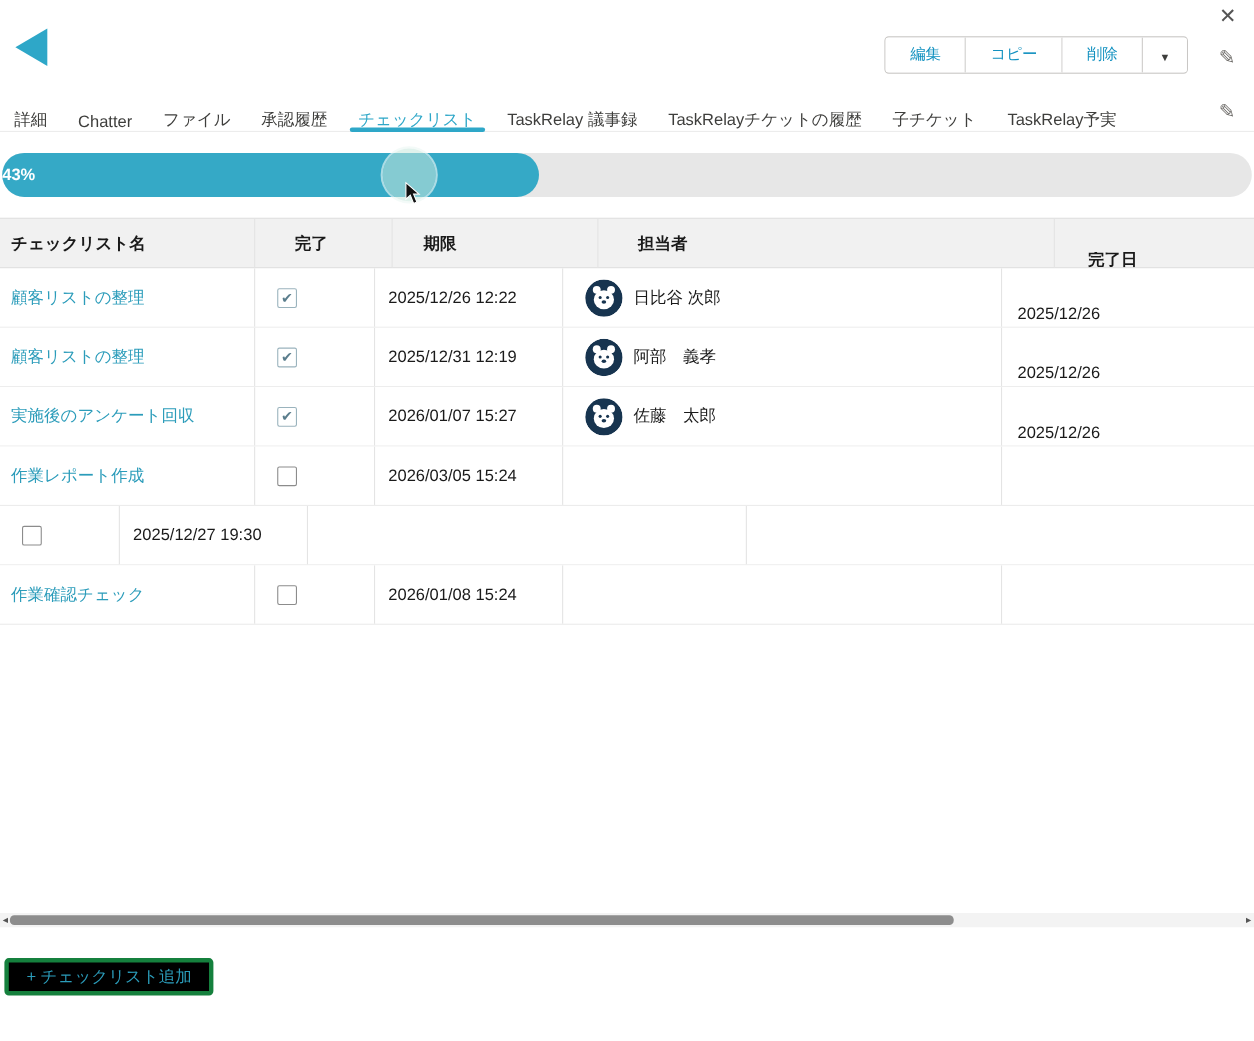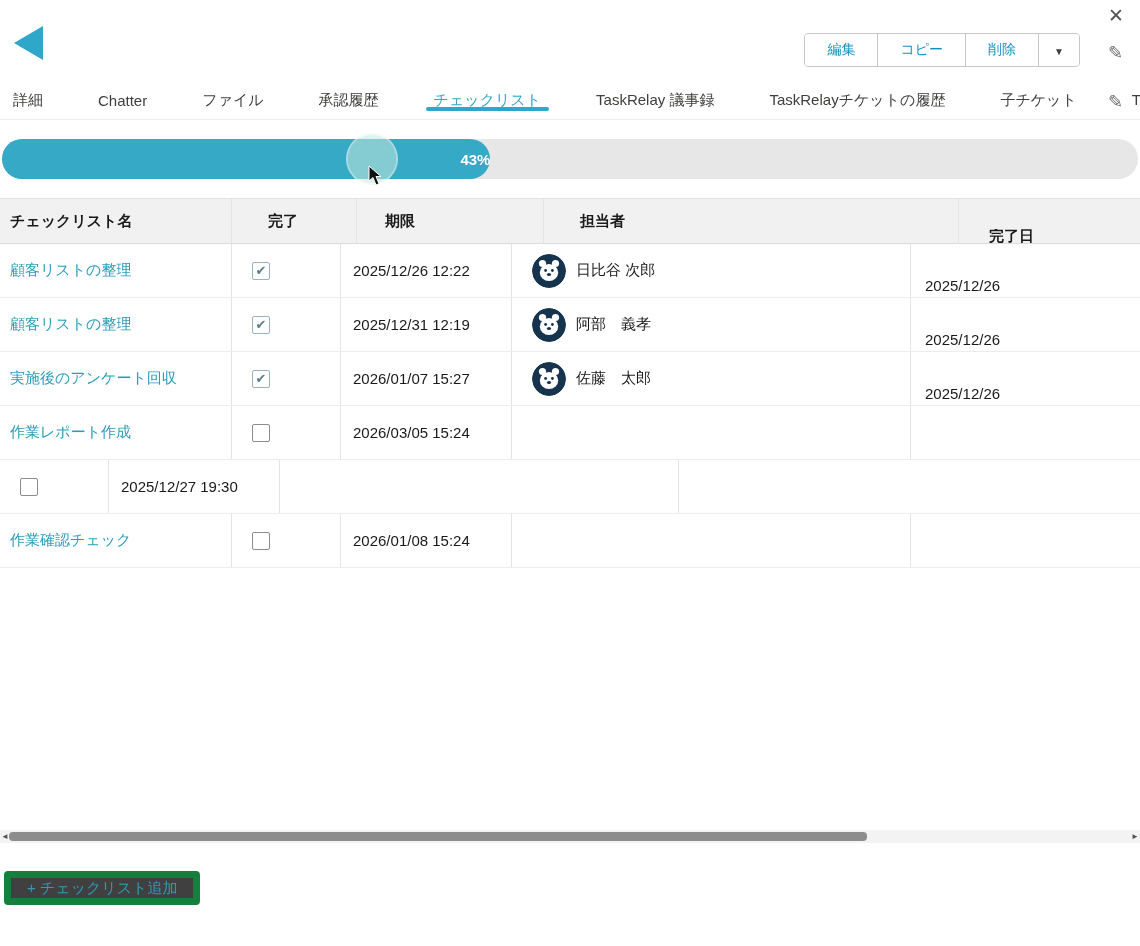--- a/index.html
+++ b/index.html
@@ -21,34 +21,34 @@
   .action-group button { background:#fff; border:none; border-right:1px solid #c9c7c5;
     font-family:inherit; font-size:14px; color:#1291c0; padding:7px 22px; cursor:pointer; white-space:nowrap; }
   .action-group button.dd { padding:7px 15px; border-right:none; }
   .action-group button.dd span { font-size:10px; color:#3e3e3c; }
   .pencil { color:#706e6b; font-size:18px; cursor:pointer; }
   .p1 { position:absolute; right:17px; top:42px; }
 
   
   .tabbar { position:absolute; top:82px; left:0; right:0; height:38px;
     border-bottom:1px solid #ececec; background:#fff; }
-  .tabs { display:flex; align-items:center; height:100%; padding-left:13px;gap:27px; }
+  .tabs { display:flex; align-items:flex-end; height:100%; padding-left:13px; }
   .tab { display:flex; align-items:center; padding:0 14px; font-size:15px;
     color:#3e3e3c; cursor:pointer; position:relative; white-space:nowrap; }
   .tab:first-child { padding-left:0; }
   .tab.active { color:#2ea7c8; font-weight:normal; }
   .tab.active::after { content:''; position:absolute; left:6px; right:6px; bottom:-1px;
     height:4px; background:#2ea7c8; border-radius:2px; }
   .p2 { position:absolute; right:17px; top:9px; }
 
   
   .progress-wrap { position:absolute; top:139px; left:2px; right:2px; height:40px;
     background:#e7e7e7; border-radius:20px; }
   .progress-fill { height:100%; background:#35a9c6; border-radius:20px;
-    display:flex; align-items:center; justify-content:flex-end; min-width:60px; }
+    display:flex; align-items:center; justify-content:flex-start; min-width:60px; }
   .progress-label { color:#fff; font-weight:bold; font-size:15px; }
   .cursor-halo { position:absolute; left:346px; top:-4px; width:48px; height:48px;
     border-radius:50%; background:rgba(199,231,220,0.55);
     box-shadow:0 0 0 2px rgba(236,248,244,0.65); }
   .cursor { position:absolute; left:366px; top:26px; }
 
   
   .table { position:absolute; top:198px; left:0; right:0; }
   .thead { display:flex; background:#f1f1f1; border-top:1px solid #e2e2e2;
     border-bottom:1px solid #dcdcdc; height:46px; font-weight:bold; font-size:15px;gap:16px; }
@@ -72,21 +72,21 @@
   .hscroll { position:absolute; top:830px; left:0; right:0; height:13px;
     background:#f3f3f3; cursor:pointer; }
   .arr { position:absolute; top:2px; font-size:8px; color:#555; }
   .arr.left { left:1px; }
   .arr.right { right:1px; }
   .thumb { position:absolute; left:9px; top:2px; width:858px; height:9px;
     background:#8d8d8d; border-radius:4px; cursor:grab; }
 
   
   .add-btn { position:absolute; left:4px; top:871px; height:34px; padding:0 16px;
-    background:#404040; border:7px solid #15803d; border-radius:4px; color:#2b9cba;
+    background:#000000; border:4px solid #15803d; border-radius:4px; color:#2b9cba;
     font-size:15px; font-family:inherit; cursor:pointer; white-space:nowrap; }
 </style>
 </head>
 <body>
 
 <div class="page">
 
   <div class="topbar">
     <span class="close">✕</span>
     <div class="back-tri"></div>

